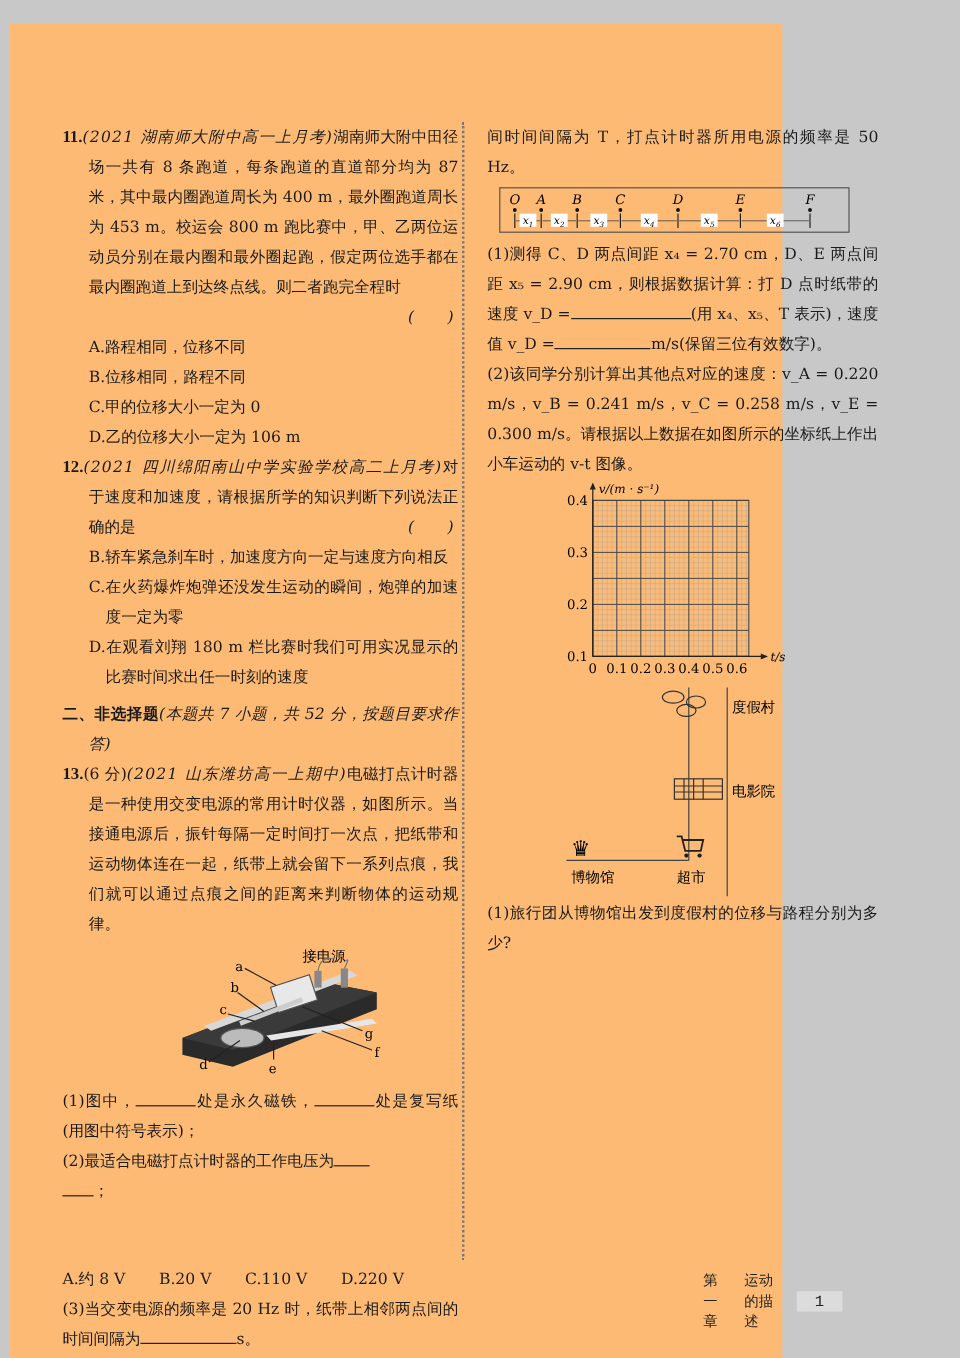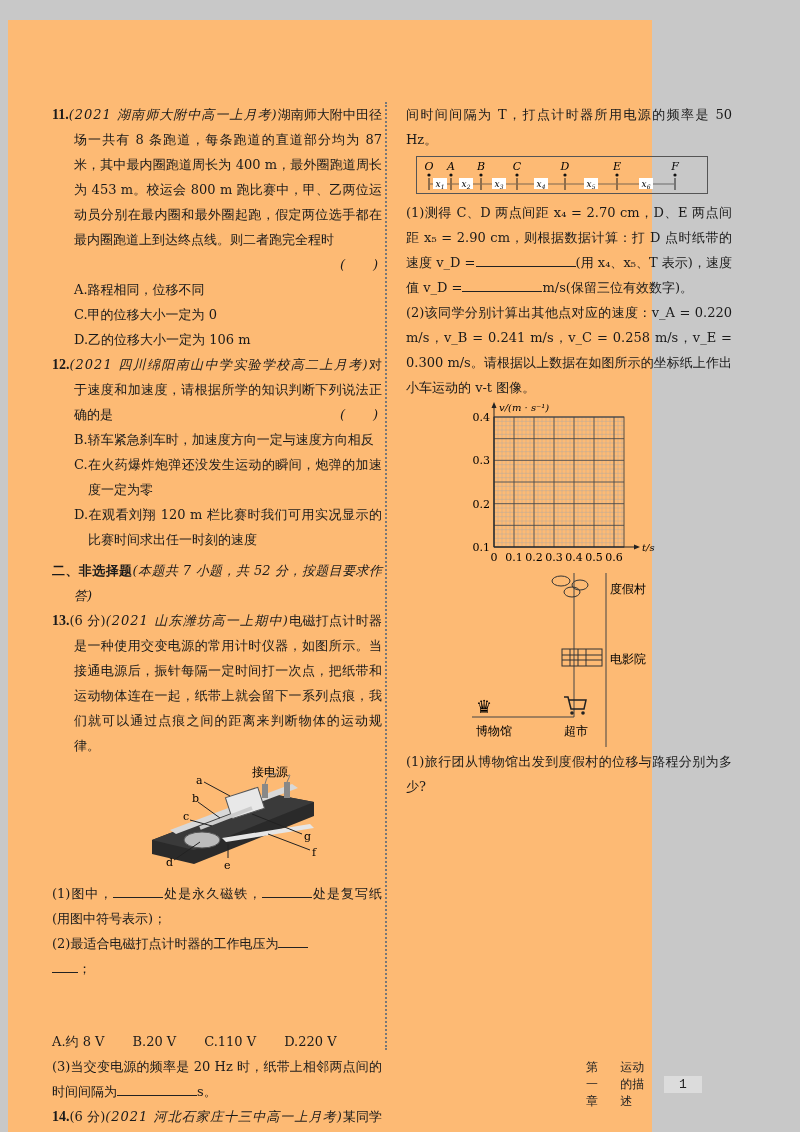--- a/index.html
+++ b/index.html
@@ -40,33 +40,34 @@
   <div class="col col-left">
 
     <div class="p q">
       <span class="qn">11.</span><span class="src">(2021 湖南师大附中高一上月考)</span><span>湖南师大附中田径场一共有 8 条跑道，每条跑道的直道部分均为 87 米，其中最内圈跑道周长为 400 m，最外圈跑道周长为 453 m。校运会 800 m 跑比赛中，甲、乙两位运动员分别在最内圈和最外圈起跑，假定两位选手都在最内圈跑道上到达终点线。则二者跑完全程时</span>
     </div>
     <div class="paren"><span>
           <i>(</i>
           <i>)</i>
         </span></div>
     <div class="opt">A.路程相同，位移不同</div>
+    <div class="opt">B.位移相同，路程不同</div>
     <div class="opt">C.甲的位移大小一定为 0</div>
     <div class="opt">D.乙的位移大小一定为 106 m</div>
 
     <div class="p q">
       <span class="qn">12.</span><span class="src">(2021 四川绵阳南山中学实验学校高二上月考)</span><span>对于速度和加速度，请根据所学的知识判断下列说法正确的是</span>
     </div>
     <div class="paren" style="margin-top:-25px"><span>
           <i>(</i>
           <i>)</i>
         </span></div>
     <div class="opt2 p">B.轿车紧急刹车时，加速度方向一定与速度方向相反</div>
     <div class="opt2 p">C.在火药爆炸炮弹还没发生运动的瞬间，炮弹的加速度一定为零</div>
-    <div class="opt2 p">D.在观看刘翔 120 m 栏比赛时我们可用实况显示的比赛时间求出任一时刻的速度</div>
+    <div class="opt2 p">D.在观看刘翔 180 m 栏比赛时我们可用实况显示的比赛时间求出任一时刻的速度</div>
 
     <div class="p q" style="margin-top:6px">
       <span class="section">二、非选择题</span><span class="section"><span class="rem">(本题共 7 小题，共 52 分，按题目要求作答)</span></span>
     </div>
 
     <div class="p q">
       <span class="qn">13.</span><span>(6 分)</span><span class="src">(2021 山东潍坊高一上期中)</span><span>电磁打点计时器是一种使用交变电源的常用计时仪器，如图所示。当接通电源后，振针每隔一定时间打一次点，把纸带和运动物体连在一起，纸带上就会留下一系列点痕，我们就可以通过点痕之间的距离来判断物体的运动规律。</span>
     </div>
 
     <div class="fig-timer">

